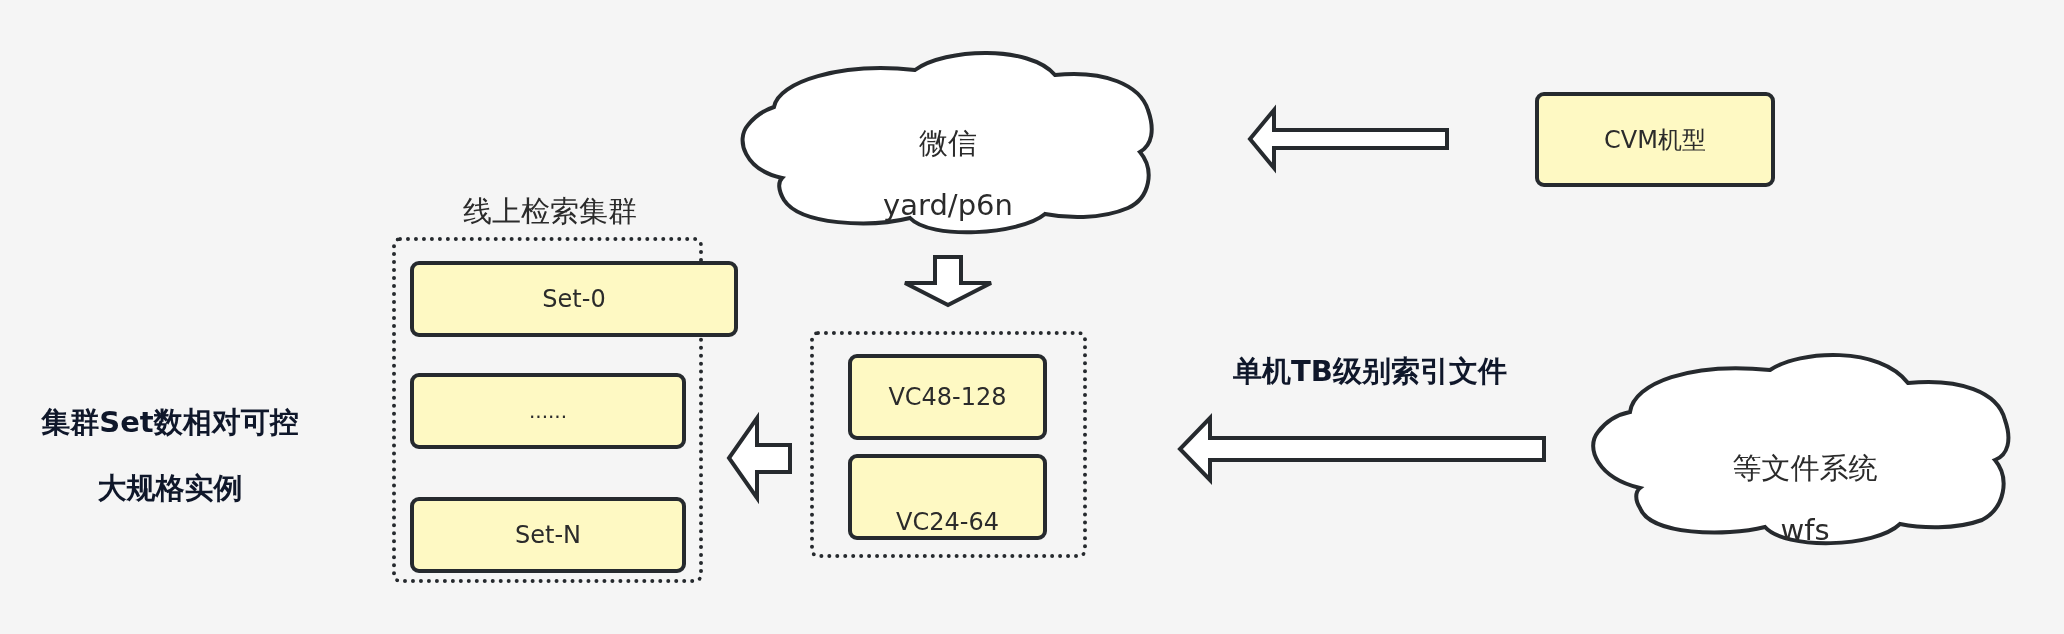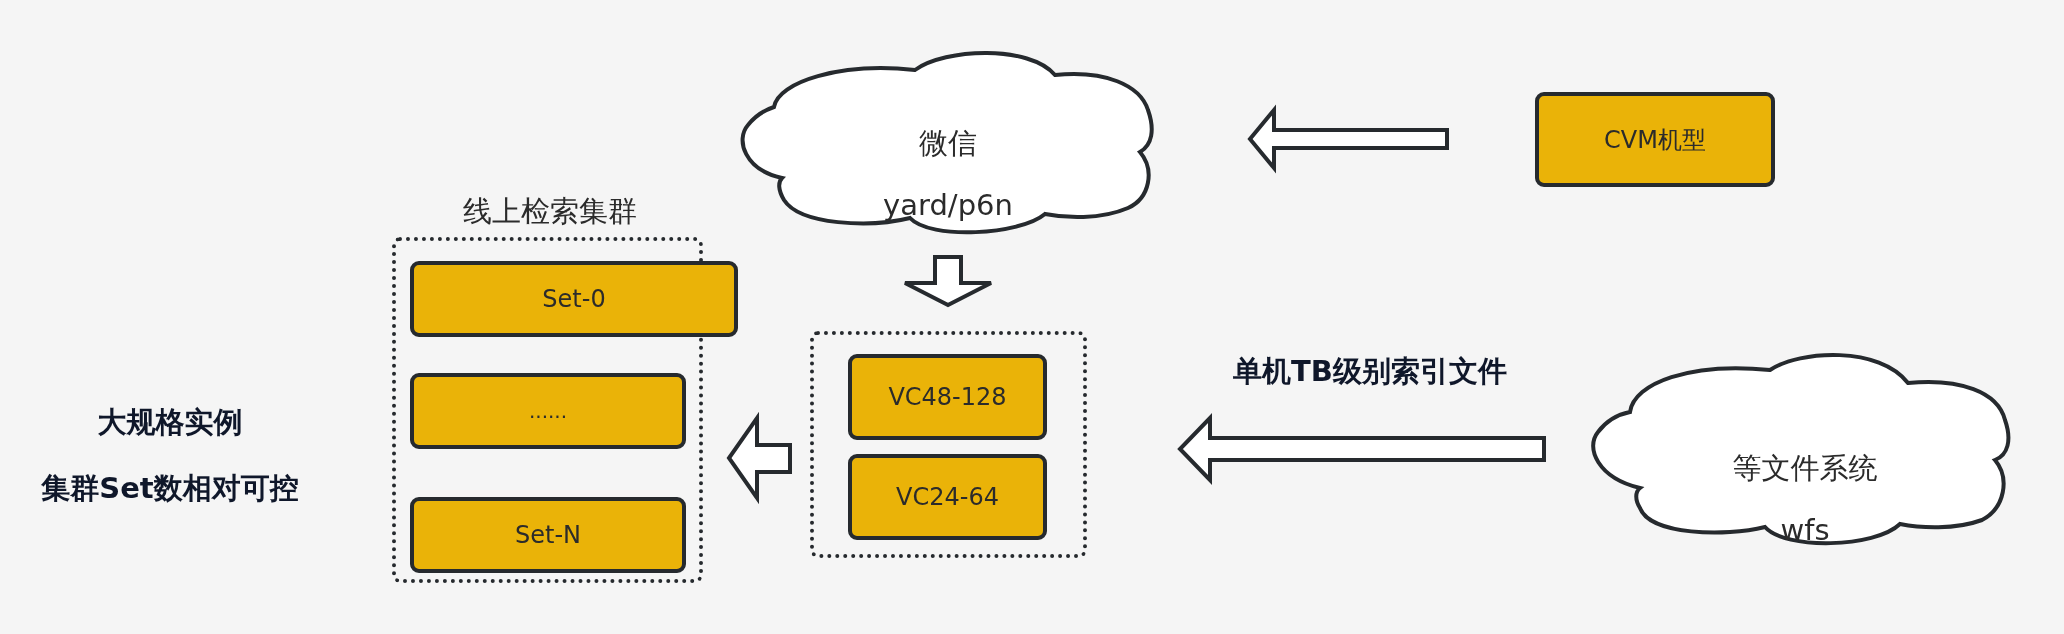--- a/index.html
+++ b/index.html
@@ -8,21 +8,21 @@
       background: #f5f5f5;
       position: relative;
       overflow: hidden;
       font-family: "DejaVu Sans", "Liberation Sans", sans-serif;
       color: #2b2b2b;
     }
     #diagram { position: absolute; left: 0; top: 0; }
     .box {
       position: absolute;
       box-sizing: border-box;
-      background: #eab308;
+      background: #fef9c3;
       border: 4px solid #262a2e;
       border-radius: 9px;
       display: flex; align-items: center; justify-content: center;
       font-size: 24px;
       color: #2b2b2b;
     }
     .dashed {
       position: absolute;
       box-sizing: border-box;
       border: 4px dotted #262a2e;
@@ -104,21 +104,21 @@
   <span style="font-size:20px;">......</span>
 </div>
 <div class="box" style="left:410px; top:485px; width:276px; height:76px;margin-top:12px;">
   <span>Set-N</span>
 </div>
 
 <div class="dashed" style="left:810px; top:331px; width:277px; height:227px;"></div>
 <div class="box" style="left:848px; top:354px; width:199px; height:86px;">
   <span>VC48-128</span>
 </div>
-<div class="box" style="left:848px; top:454px; width:199px; height:86px;">
+<div class="box" style="left:848px; top:454px; width:199px; height:86px;align-items:flex-end;">
   <span>VC24-64</span>
 </div>
 
 <div class="label red" style="left:1220px; top:356px; width:300px;">单机TB级别索引文件</div>
 <div class="label red" style="left:30px; top:373px; width:280px; line-height:33px;">
+  <div>集群Set数相对可控</div>
   <div>大规格实例</div>
-  <div>集群Set数相对可控</div>
 </div>
 
 </body></html>

